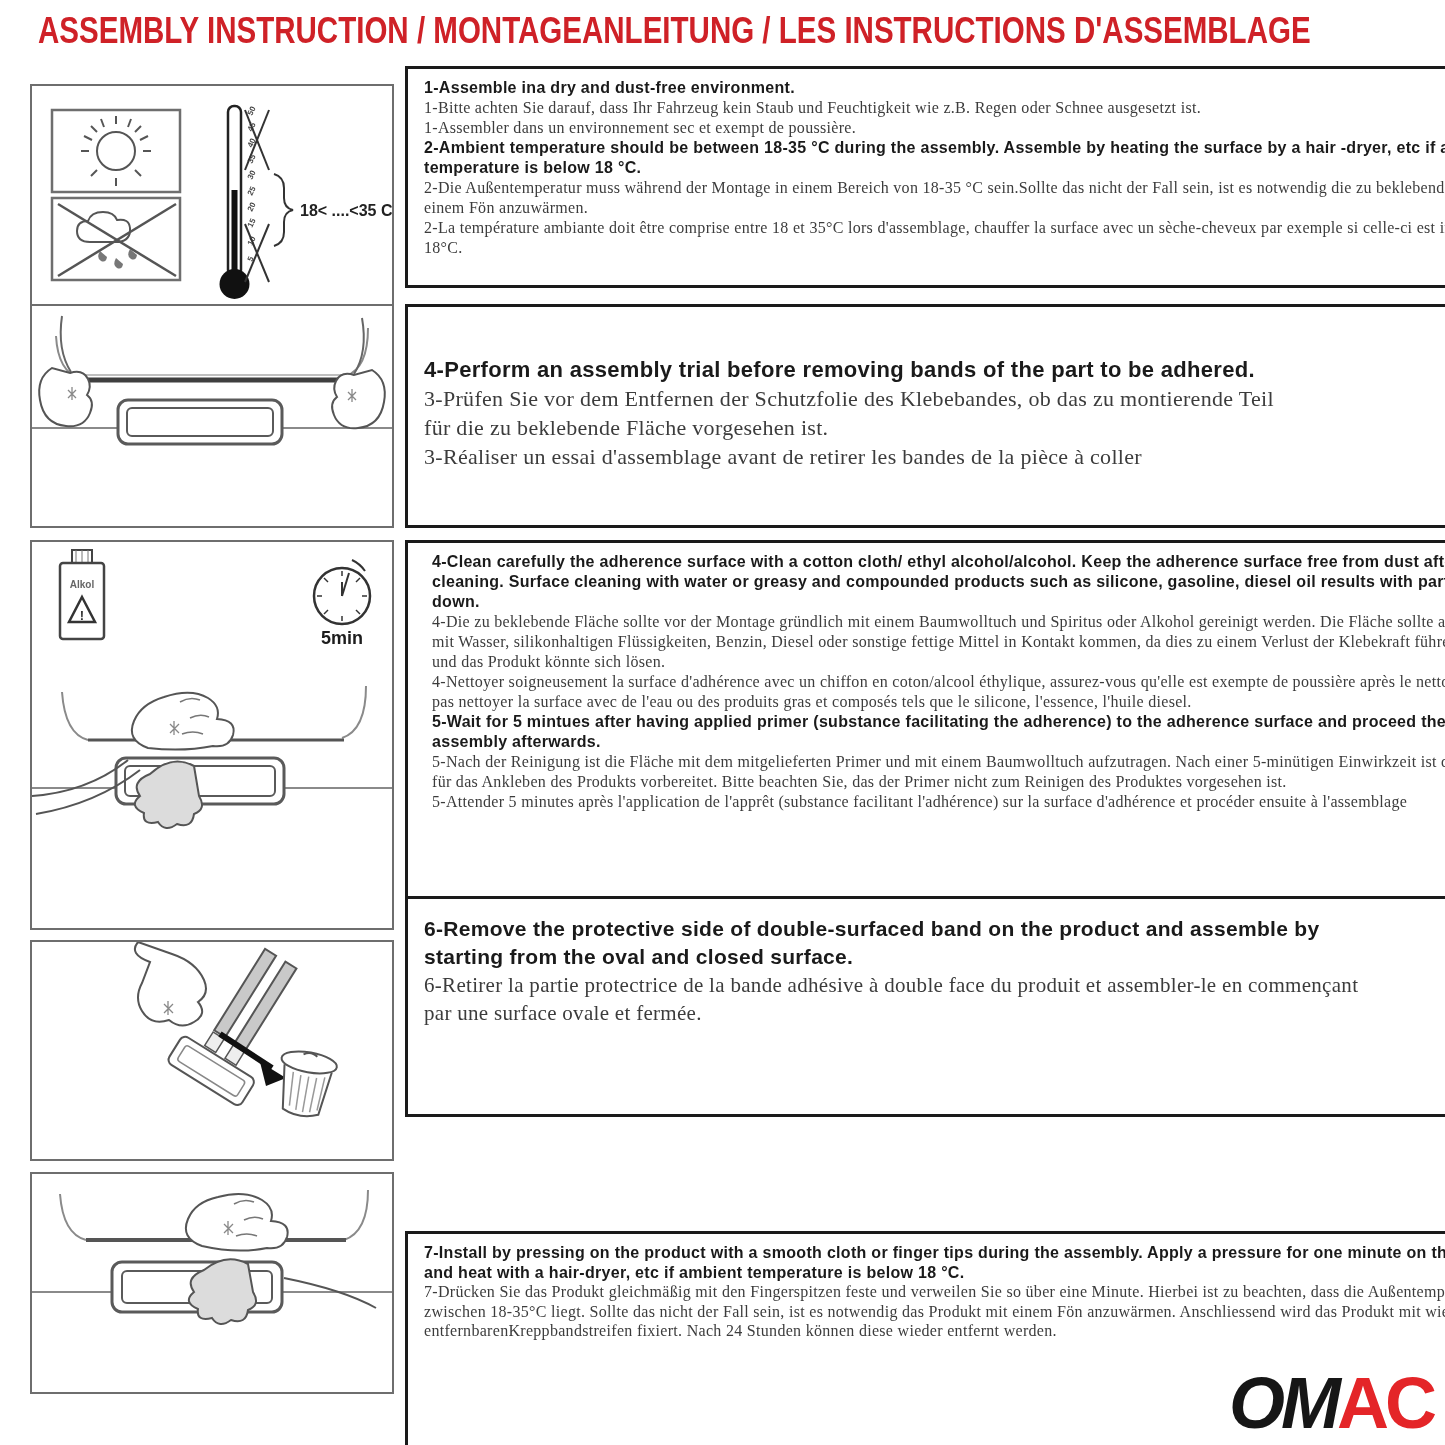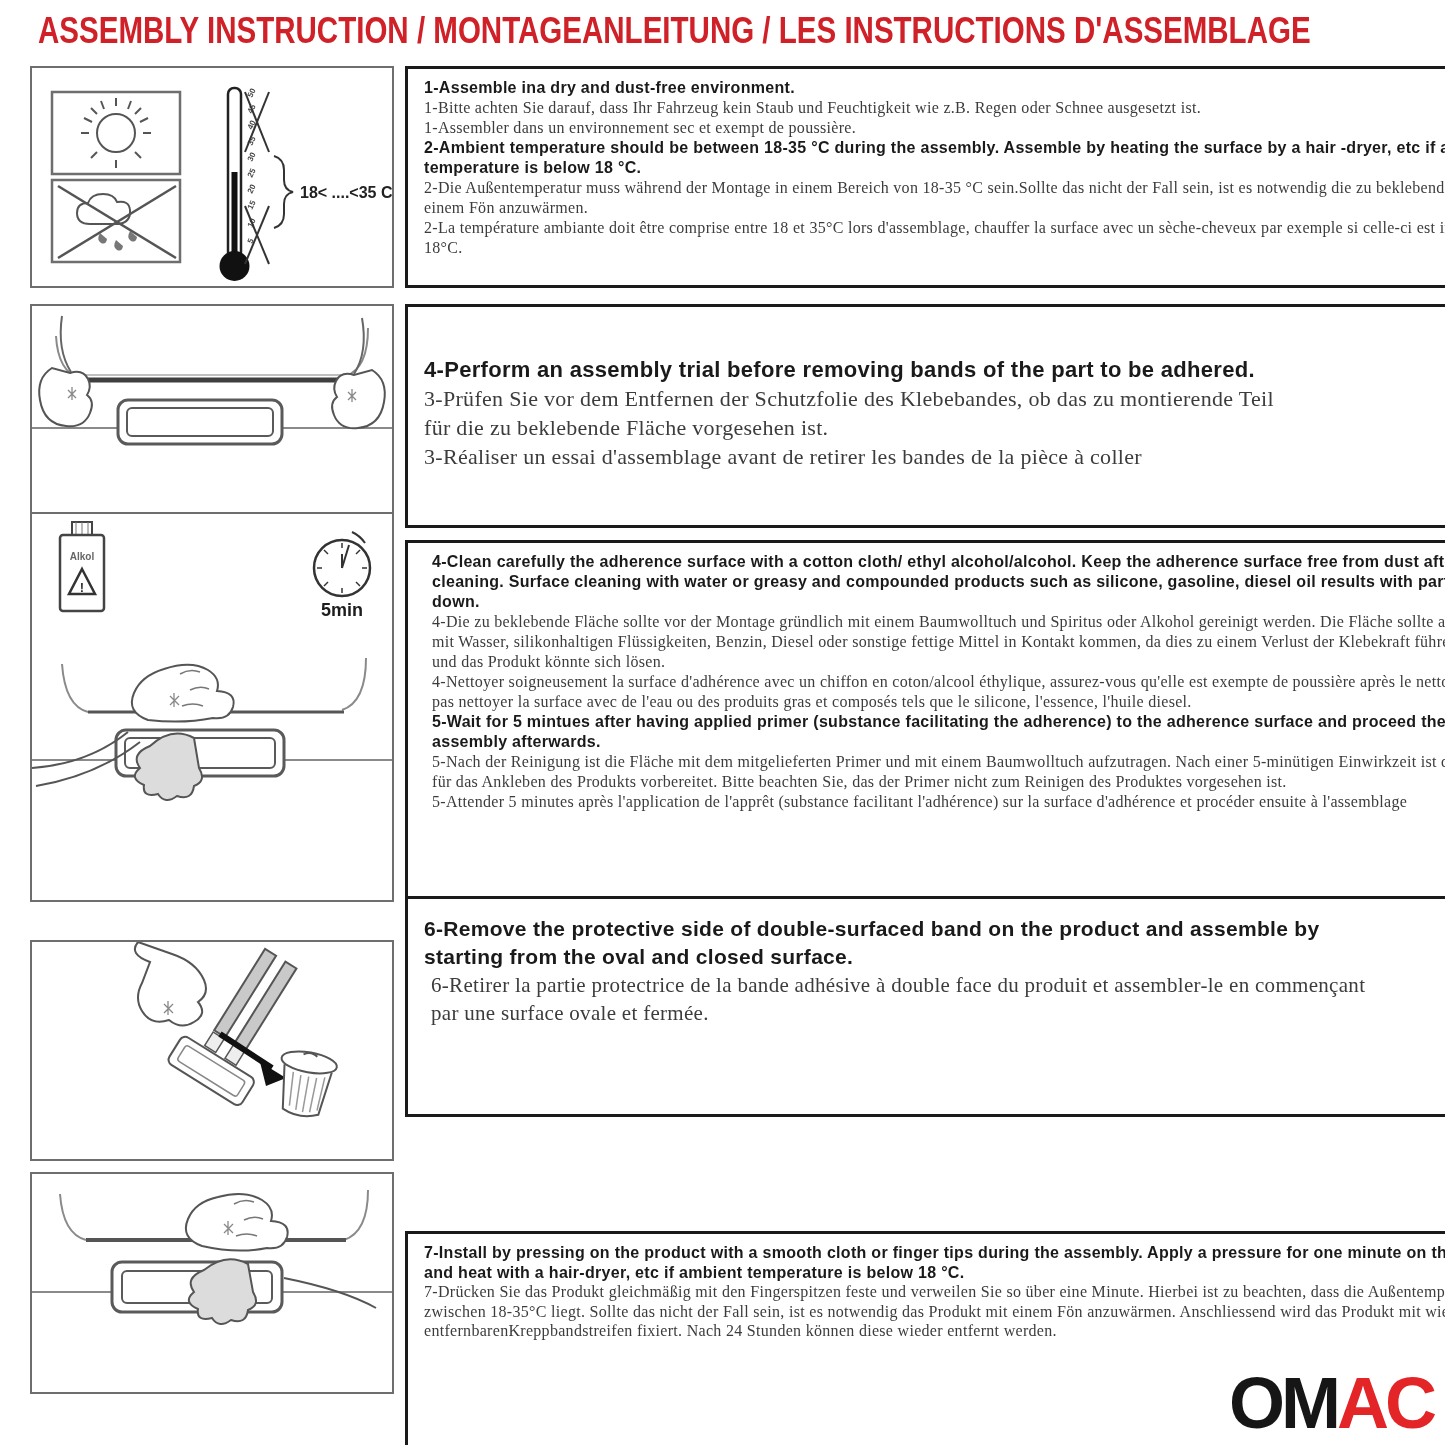--- a/index.html
+++ b/index.html
@@ -20,39 +20,39 @@
   .textbox{
     position:absolute;left:405px;width:1140px;background:#fff;
     border:3px solid #1a1a1a;box-sizing:border-box;
     padding:9px 16px;overflow:hidden;
   }
   .textbox p{margin:0;}
   .b{font-weight:700;color:#1a1a1a;}
   .r{font-weight:400;color:#3c3c3c;font-family:Liberation Serif, serif;}
   .gap{margin-top:20px;}
   
-  .i1{top:66px;height:222px;}   .t1{top:66px;height:222px;}
+  .i1{top:84px;height:222px;}   .t1{top:66px;height:222px;}
   .i2{top:304px;height:224px;}  .t2{top:304px;height:224px;padding-top:48px;}
-  .i3{top:512px;height:390px;}  .t3{top:540px;height:390px;}
+  .i3{top:540px;height:390px;}  .t3{top:540px;height:390px;}
   .i4{top:940px;height:221px;}  .t4{top:896px;height:221px;padding-top:16px;}
   .i5{top:1172px;height:222px;} .t5{top:1231px;height:222px;}
   
   .t1 p{font-size:16px;line-height:20px;letter-spacing:.3px;}
   .t2 p{font-size:22px;line-height:29px;letter-spacing:.3px;}
   .t3 p{font-size:16px;line-height:20px;letter-spacing:.3px;margin-left:8px;}
   .t4 p{font-size:21px;line-height:28px;letter-spacing:.3px;}
   .t5 p{font-size:16px;line-height:19.5px;letter-spacing:.3px;}
   svg{display:block;}
   svg text{font-family:"Liberation Sans", sans-serif;}
   .logo{
     position:absolute;right:10px;bottom:6px;background:#fff;
     padding:4px 2px 0 26px;font-size:72px;font-weight:900;
     letter-spacing:-4px;line-height:1;white-space:nowrap;
   }
-  .logo .lb{color:#161616;}
+  .logo .lb{color:#161616;font-style:italic;}
   .logo .lr{color:#e42528;}
 </style>
 </head>
 <body>
 
 <div class="title">ASSEMBLY INSTRUCTION / MONTAGEANLEITUNG / LES INSTRUCTIONS D'ASSEMBLAGE</div>
 
 <div class="illus i1">
   <svg width="360" height="218" viewBox="0 0 360 218">
     <g stroke="#555" fill="none" stroke-width="2">
@@ -234,21 +234,21 @@
           <line x1="282" y1="134" x2="281" y2="169"></line>
         <line x1="290" y1="132" x2="288" y2="166"></line>
       </g>
       <ellipse cx="272" cy="120" rx="28" ry="10"></ellipse>
       <path d="M265,113 q7,-5 14,0" fill="none"></path>
     </g>
   </svg>
 </div>
 <div class="textbox t4">
   <p class="b" style="max-width:900px;">6-Remove the protective side of double-surfaced band on the product and assemble by starting from the oval and closed surface.</p>
-  <p class="r" style="max-width:950px;margin-left:7px;">6-Retirer la partie protectrice de la bande adhésive à double face du produit et assembler-le en commençant par une surface ovale et fermée.</p>
+  <p class="r" style="max-width:950px;">6-Retirer la partie protectrice de la bande adhésive à double face du produit et assembler-le en commençant par une surface ovale et fermée.</p>
 </div>
 
 <div class="illus i5">
   <svg width="360" height="218" viewBox="0 0 360 218">
     <g stroke="#8a8a8a" fill="none" stroke-width="2">
       <path d="M28,20 q3,40 26,46"></path>
       <path d="M336,16 q0,42 -24,50"></path>
       <line x1="0" y1="118" x2="360" y2="118"></line>
     </g>
     <line x1="54" y1="66" x2="314" y2="66" stroke="#555" stroke-width="4"></line>

